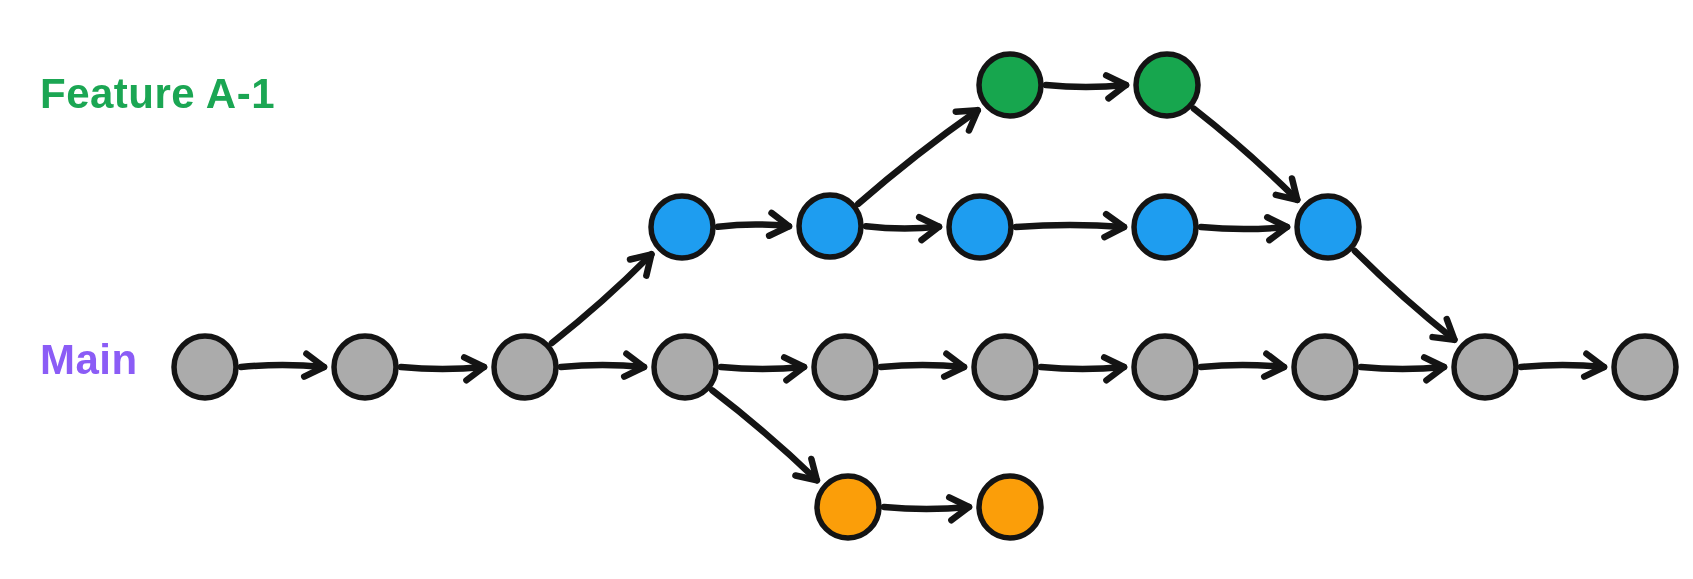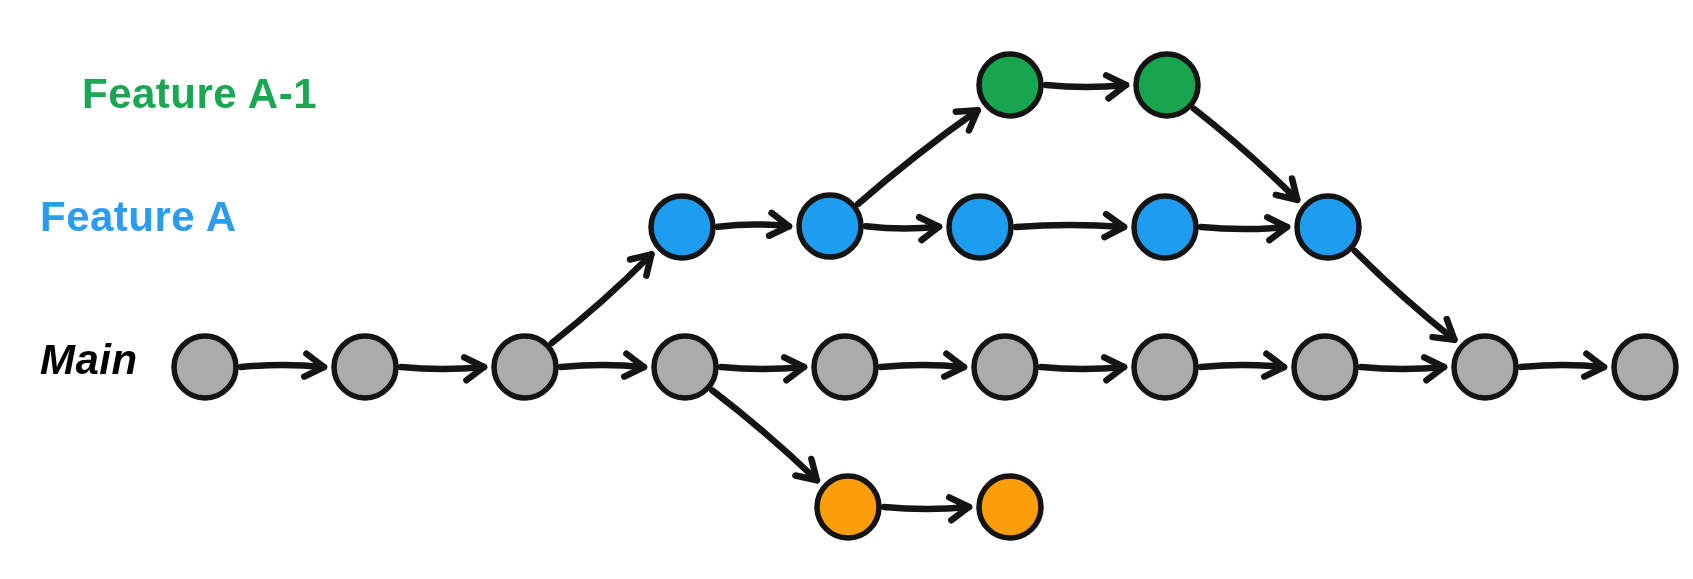--- a/index.html
+++ b/index.html
@@ -142,16 +142,15 @@
       <circle class="node" cx="830" cy="226" r="31" fill="#1e9df0"></circle>
       <circle class="node" cx="980" cy="227" r="31" fill="#1e9df0"></circle>
       <circle class="node" cx="1165" cy="227" r="31" fill="#1e9df0"></circle>
       <circle class="node" cx="1328" cy="227" r="31" fill="#1e9df0"></circle>
       <circle class="node" cx="1010" cy="85" r="31" fill="#17a64e"></circle>
       <circle class="node" cx="1167" cy="85" r="31" fill="#17a64e"></circle>
       <circle class="node" cx="848" cy="507" r="31" fill="#fb9e09"></circle>
       <circle class="node" cx="1010" cy="507" r="31" fill="#fb9e09"></circle>
     </svg>
 
-  <div class="branch-label" style="left: 40px; top: 95px; color: rgb(27, 166, 83); margin-left: 42px;">Feature A-1</div>
-  <div class="branch-label" style="left: 40px; top: 218px; color: rgb(43, 156, 240);">Feature A</div>
-  <div class="branch-label" style="left: 40px; top: 361px; color: #000000; font-style: italic;">Main</div>
+  <div class="branch-label" style="left: 40px; top: 95px; color: rgb(27, 166, 83);">Feature A-1</div>
+  <div class="branch-label" style="left: 40px; top: 361px; color: #8b5cf6;">Main</div>
 </div>
 
 </body></html>

